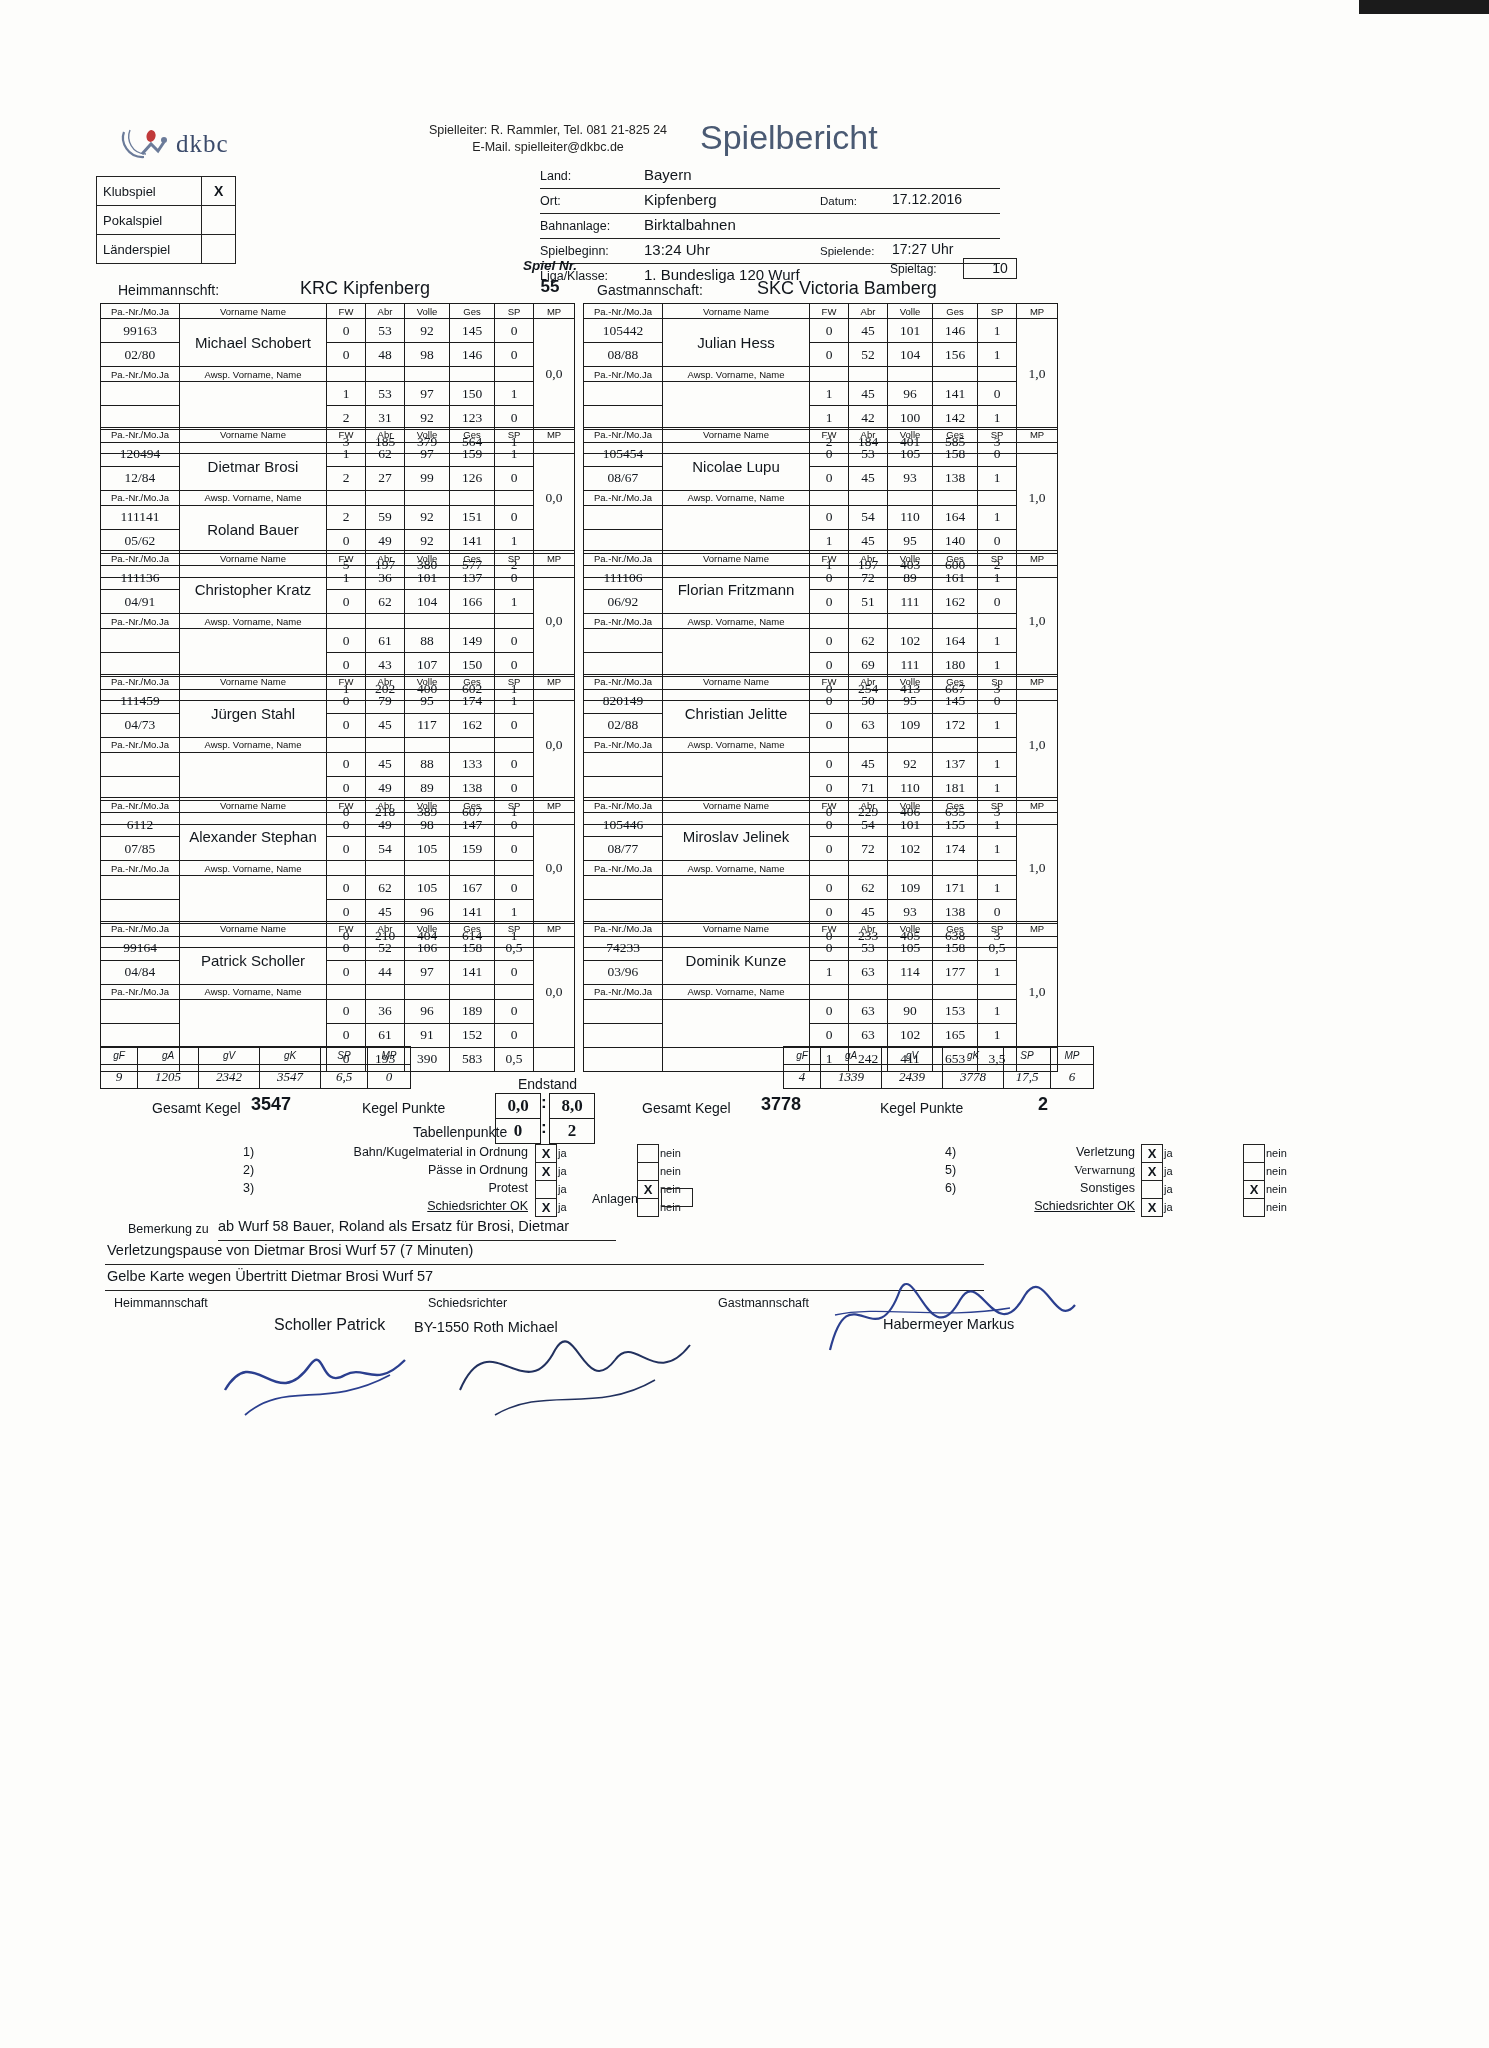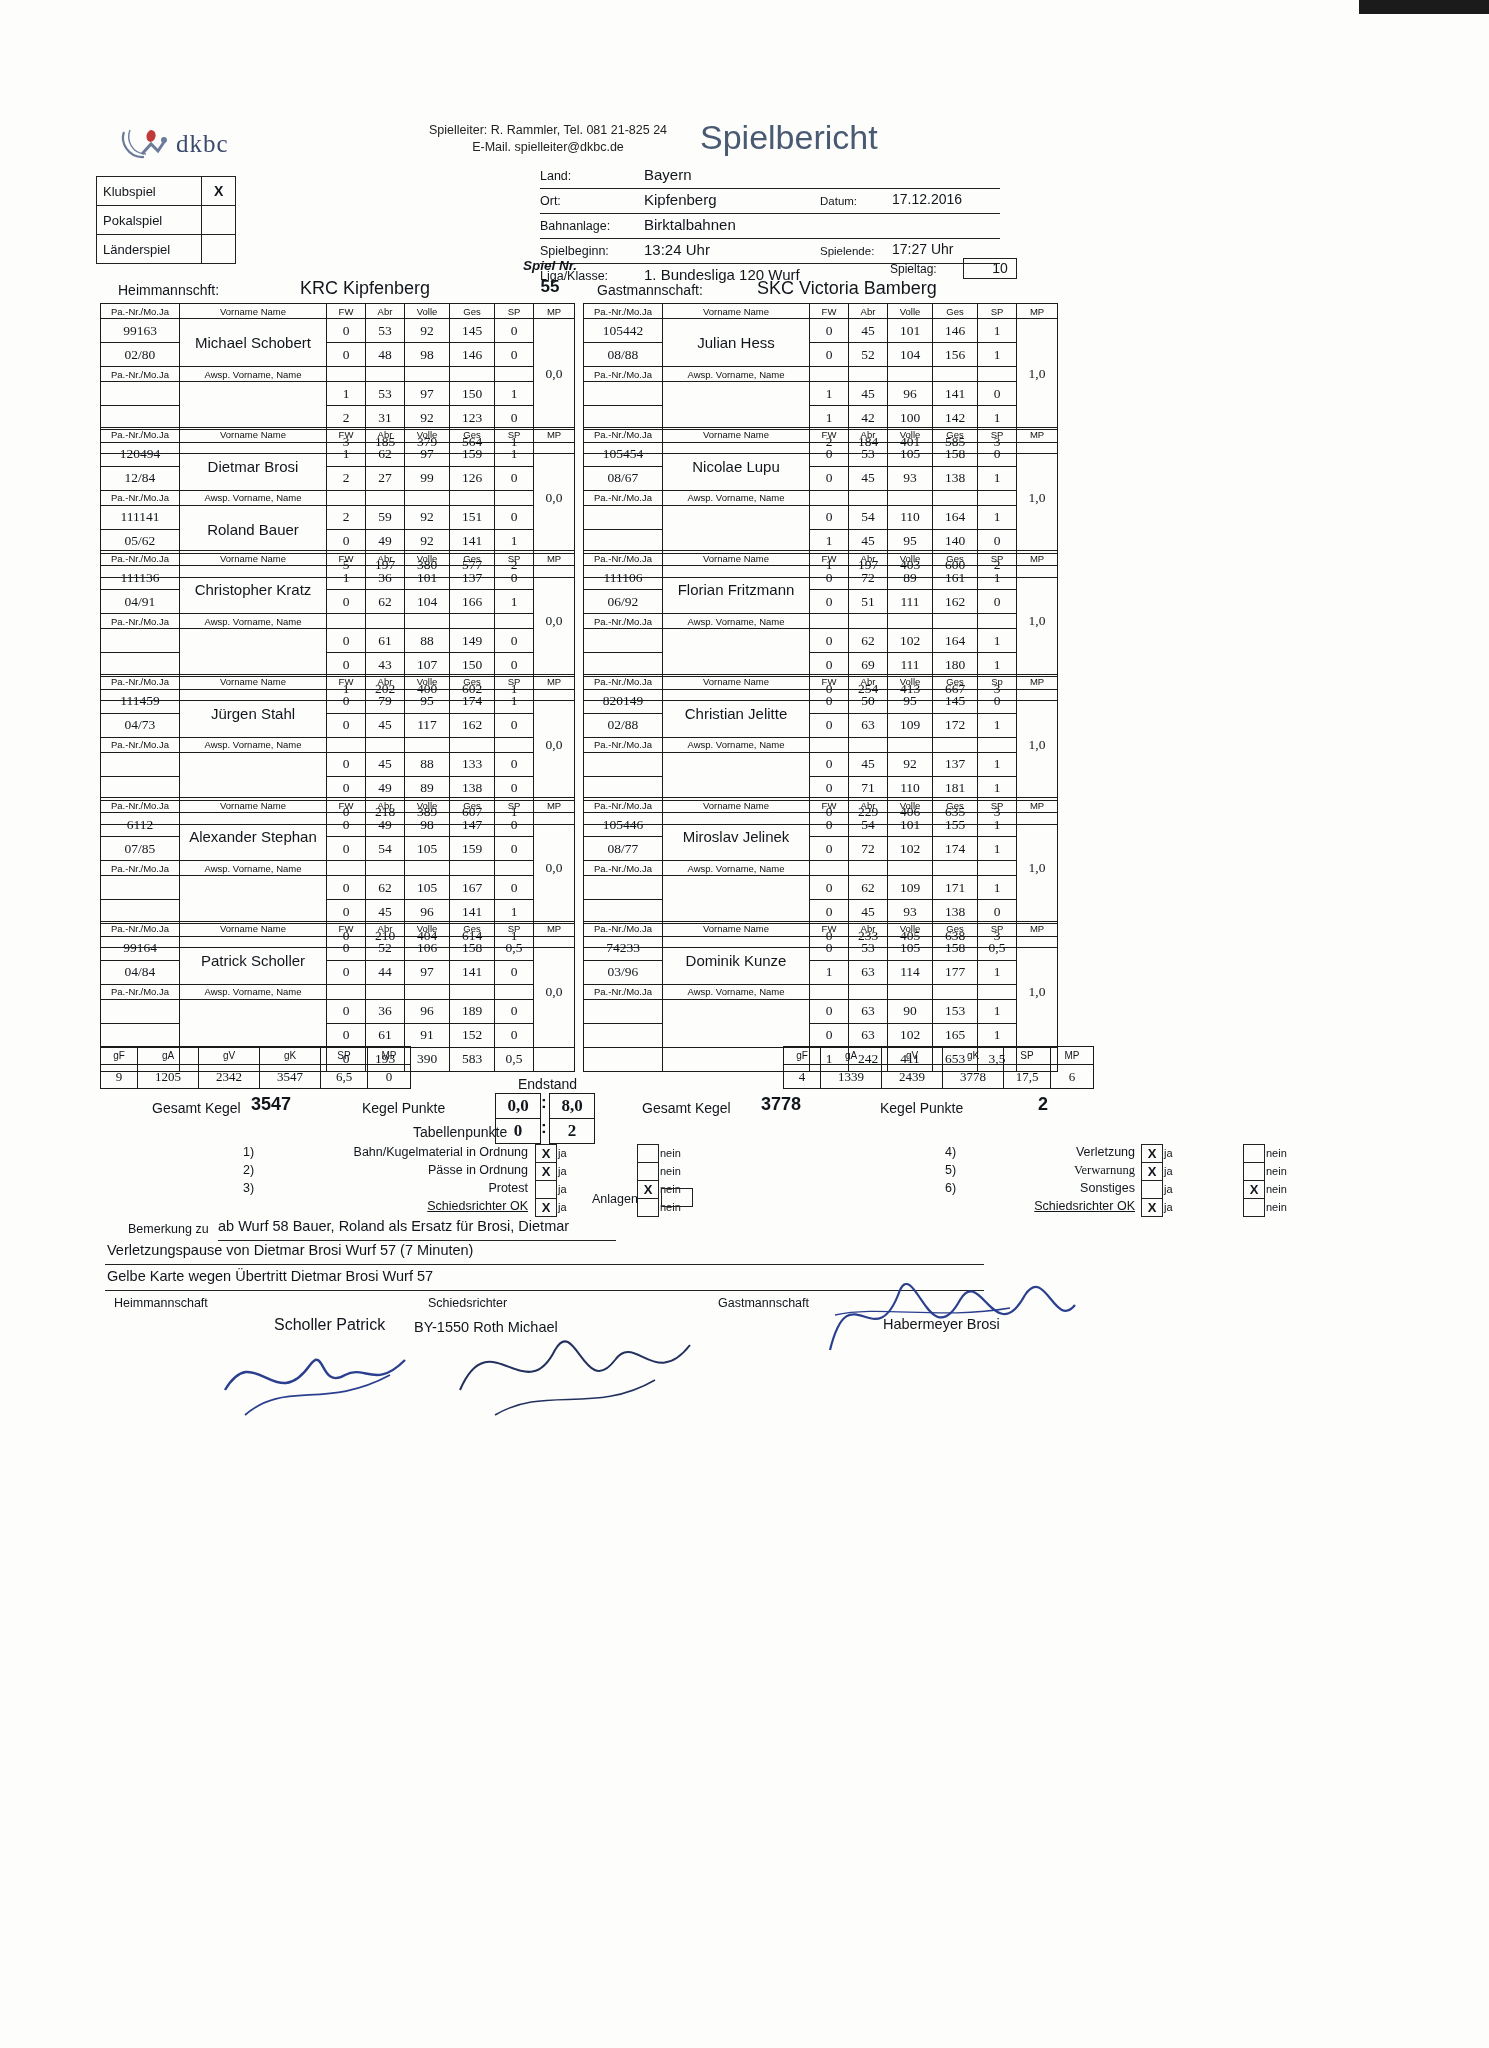--- a/index.html
+++ b/index.html
@@ -49,21 +49,21 @@
   .stable{position:absolute;border:1px solid #1b1b1b;border-collapse:collapse;}
   .stable td{border:1px solid #1b1b1b;font-size:13.5px;text-align:center;height:23px;padding:0;font-family:"Liberation Serif",serif;}
   .stable td.hd{font-size:9.5px;font-family:"Liberation Sans",sans-serif;height:14px;color:#111;}
   .stable td.nm{font-size:15px;font-family:"Liberation Sans",sans-serif;}
   .stable td.pa{font-size:13.5px;}
   .stable td.mp{font-size:13.5px;}
   .w-pa{width:78px;} .w-nm{width:146px;} .w-n{width:38px;} .w-g{width:44px;} .w-mp{width:40px;}
 
   
   .gftable{position:absolute;border-collapse:collapse;}
-  .gftable td{border:1px solid #1b1b1b;text-align:center;font-size:13px;height:21px;font-family:"Liberation Serif",serif;}
+  .gftable td{border:1px solid #1b1b1b;text-align:center;font-size:13px;height:21px;font-family:"Liberation Serif",serif;font-style:italic;}
   .gftable td.h{font-size:10px;font-family:"Liberation Sans",sans-serif;height:15px;}
 
   .lbl{position:absolute;font-size:14px;}
   .bignum{position:absolute;font-size:18px;font-weight:bold;}
 
   .kpbox{position:absolute;border:1px solid #1b1b1b;height:24px;display:flex;align-items:center;justify-content:center;font-size:17px;font-weight:bold;font-family:"Liberation Serif",serif;}
 
   
   .chk{position:absolute;font-size:12.5px;}
   .cbx{position:absolute;width:20px;height:17px;border:1px solid #222;text-align:center;font-size:13px;font-weight:bold;line-height:17px;}
@@ -1088,21 +1088,21 @@
 
   <div class="remtxt" style="left:107px;top:1268px;">Gelbe Karte wegen Übertritt Dietmar Brosi Wurf 57</div>
   <div class="remline" style="left:105px;top:1290px;width:879px;"></div>
 
   <div class="sig" style="left:114px;top:1296px;">Heimmannschaft</div>
   <div class="sig" style="left:428px;top:1296px;">Schiedsrichter</div>
   <div class="sig" style="left:718px;top:1296px;">Gastmannschaft</div>
 
   <div class="signame" style="left:238px;top:1316px;font-size:16px;">Scholler Patrick</div>
   <div class="signame" style="left:378px;top:1319px;">BY-1550 Roth Michael</div>
-  <div class="signame" style="left:847px;top:1316px;">Habermeyer Brosi</div>
+  <div class="signame" style="left:847px;top:1316px;">Habermeyer Markus</div>
 
   <svg class="sigpen" style="left:215px;top:1320px;" width="220" height="110">
     <path d="M10 70 C40 20, 60 95, 95 45 C110 25, 105 70, 130 55 C150 44, 160 70, 190 40" stroke="#2b3f8f" fill="none" stroke-width="2.4"></path>
     <path d="M30 95 C70 60, 110 90, 175 55" stroke="#2b3f8f" fill="none" stroke-width="1.8"></path>
   </svg>
   <svg class="sigpen" style="left:455px;top:1310px;" width="250" height="120">
     <path d="M5 80 C35 10, 70 100, 100 40 C120 5, 130 90, 160 50 C180 22, 200 80, 235 35" stroke="#22315e" fill="none" stroke-width="2"></path>
     <path d="M40 105 C90 75, 140 105, 200 70" stroke="#22315e" fill="none" stroke-width="1.5"></path>
   </svg>
   <svg class="sigpen" style="left:820px;top:1260px;" width="260" height="110">

